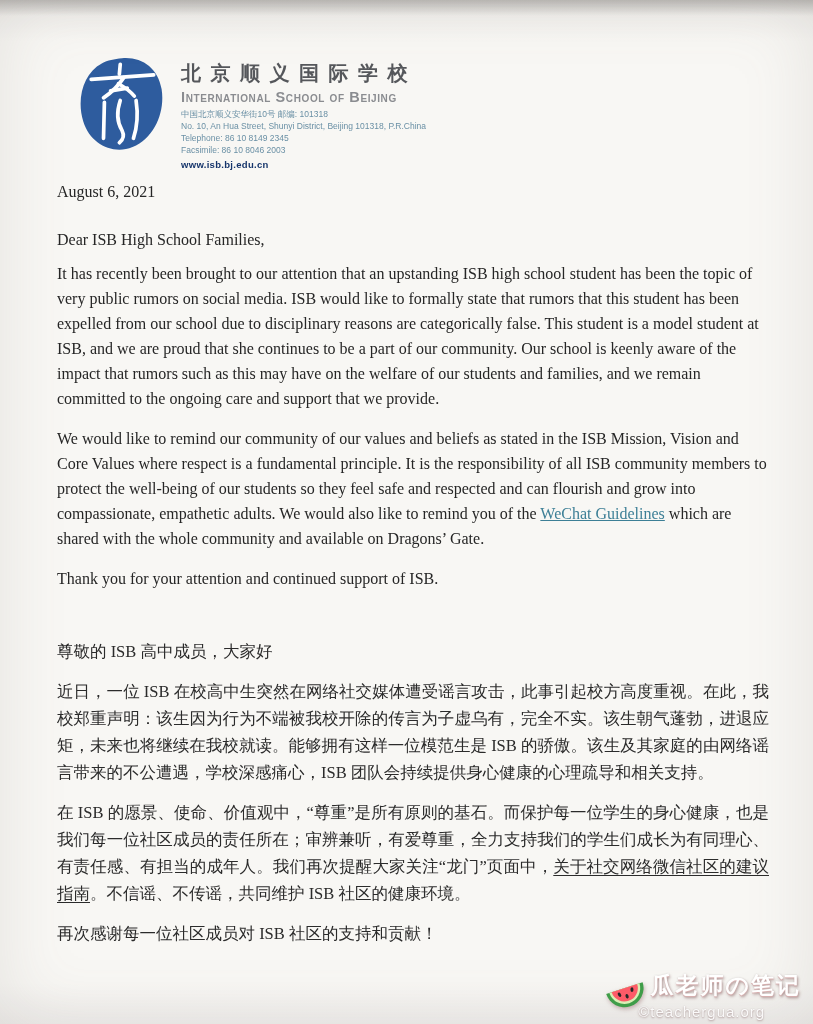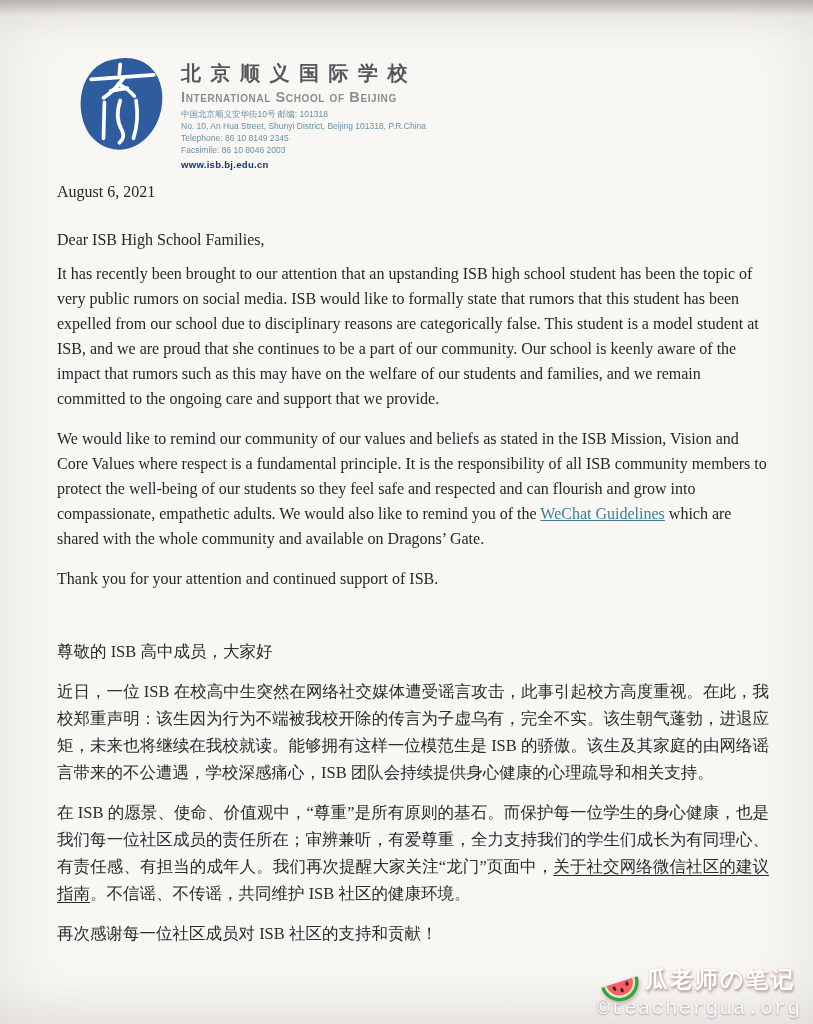--- a/index.html
+++ b/index.html
@@ -49,22 +49,22 @@
   .body-cn .closing-cn{margin-top:5px;}
   .link-cn{color:inherit;text-decoration:underline;text-underline-offset:3px;cursor:pointer;}
 
   
   .watermark{position:absolute;right:12px;bottom:4px;z-index:6;
              font-family:"Liberation Sans","DejaVu Sans",sans-serif;text-align:center;}
   .wm-row{display:flex;align-items:center;gap:2px;}
   .wm-icon{width:46px;height:46px;margin-bottom:-6px;filter:drop-shadow(1px 2px 2px rgba(150,110,110,.5));}
   .wm-title{font-size:23px;font-weight:700;letter-spacing:2px;color:#ffffff;
             text-shadow:0 1px 0 rgba(215,175,175,.95),1px 2px 3px rgba(150,115,115,.8),0 0 2px rgba(0,0,0,.12);}
-  .wm-site{font-size:21px;letter-spacing:1px;color:rgba(255,255,255,.93);margin-top:-2px;
-           text-shadow:0 1px 2px rgba(165,140,140,.85),0 0 1px rgba(0,0,0,.15);font-family:Liberation Mono, monospace;}
+  .wm-site{font-size:15px;letter-spacing:1px;color:rgba(255,255,255,.93);margin-top:-2px;
+           text-shadow:0 1px 2px rgba(165,140,140,.85),0 0 1px rgba(0,0,0,.15);}
 </style>
 </head>
 <body>
 
 <div class="page">
 
   <header class="letterhead">
     <div class="logo">
       <svg viewBox="0 0 100 108" width="88" height="96" aria-hidden="true">
         <path d="M50 2 C72 0 91 13 95 37 C99 62 88 92 62 103 C40 112 14 100 6 74 C-2 48 6 19 27 8 C34 4 41 3 50 2 Z" fill="#2e5c9e"></path>

